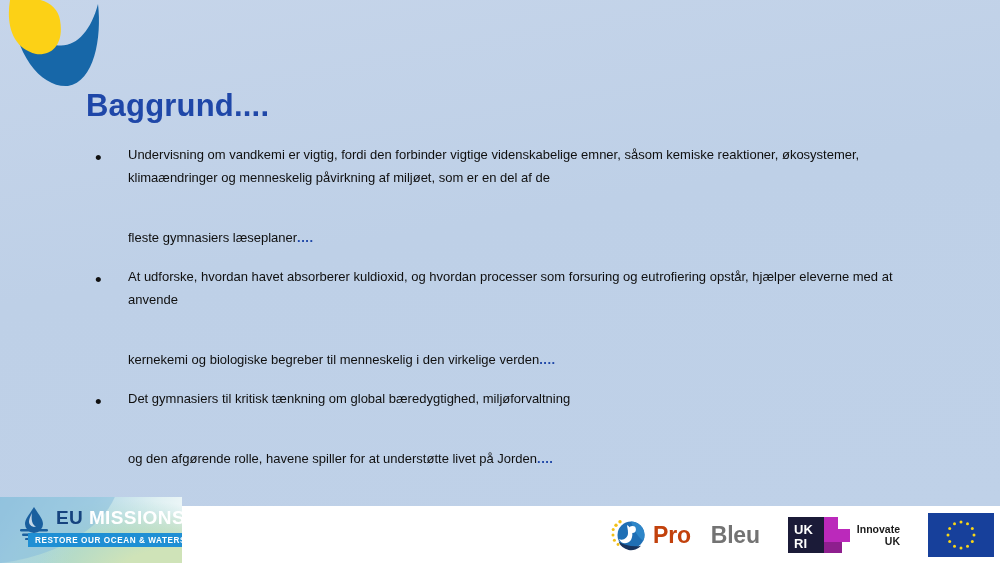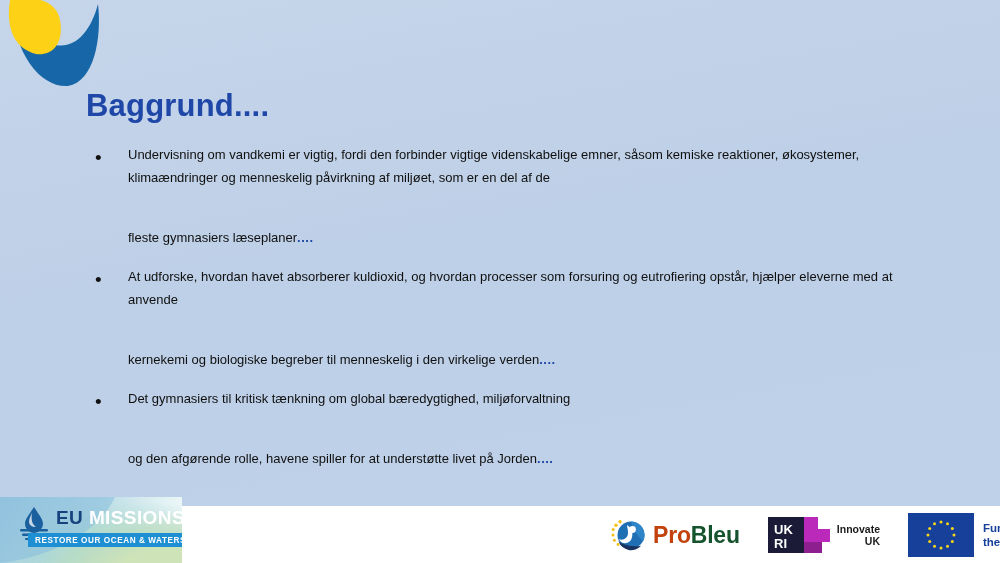--- a/index.html
+++ b/index.html
@@ -169,21 +169,21 @@
     width: 36px;
     height: 36px;
     margin-right: 7px;
   }
   .probleu-word {
     font-size: 23px;
     font-weight: bold;
     letter-spacing: -0.2px;
   }
   .pb-pro { color: #c2410c; }
-  .pb-bleu { color: #14532d; }
+  .pb-bleu { color: #737373; margin-left: 20px; }
   
   .ukri-mark {
     width: 62px;
     height: 36px;
     margin-right: 7px;
   }
   .innovate-word {
     font-size: 10.5px;
     font-weight: bold;
     line-height: 12.5px;

